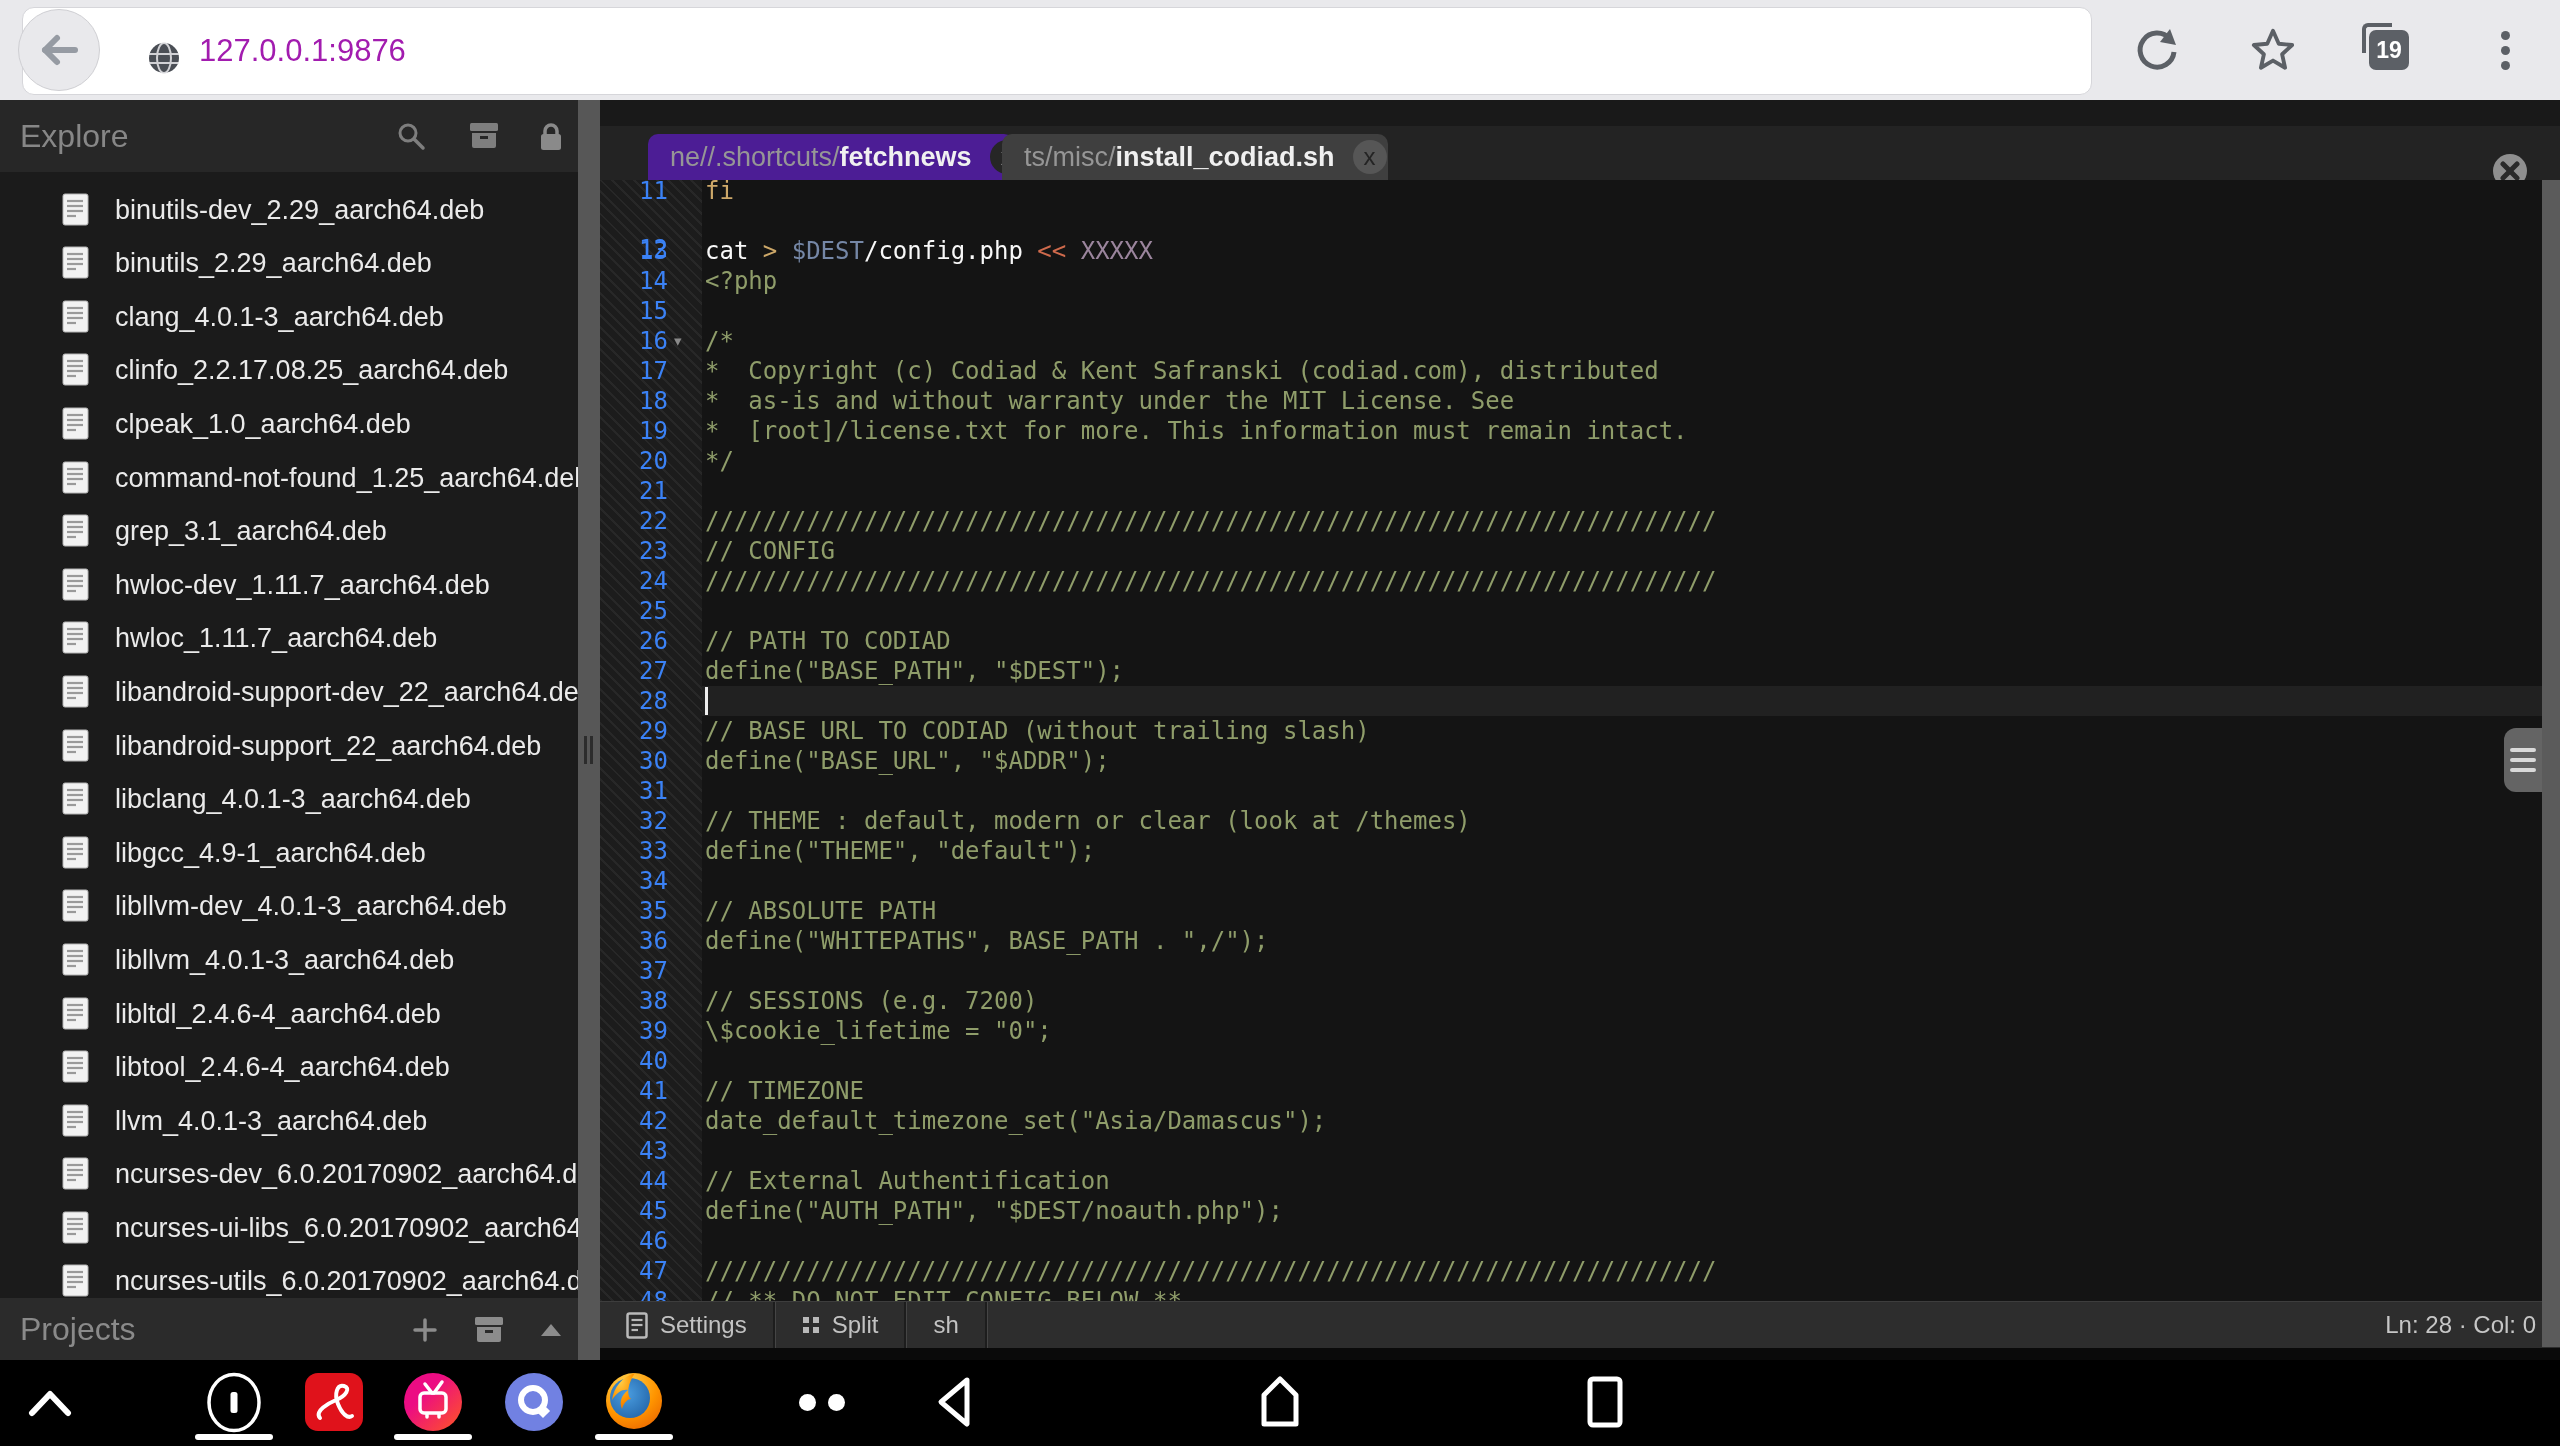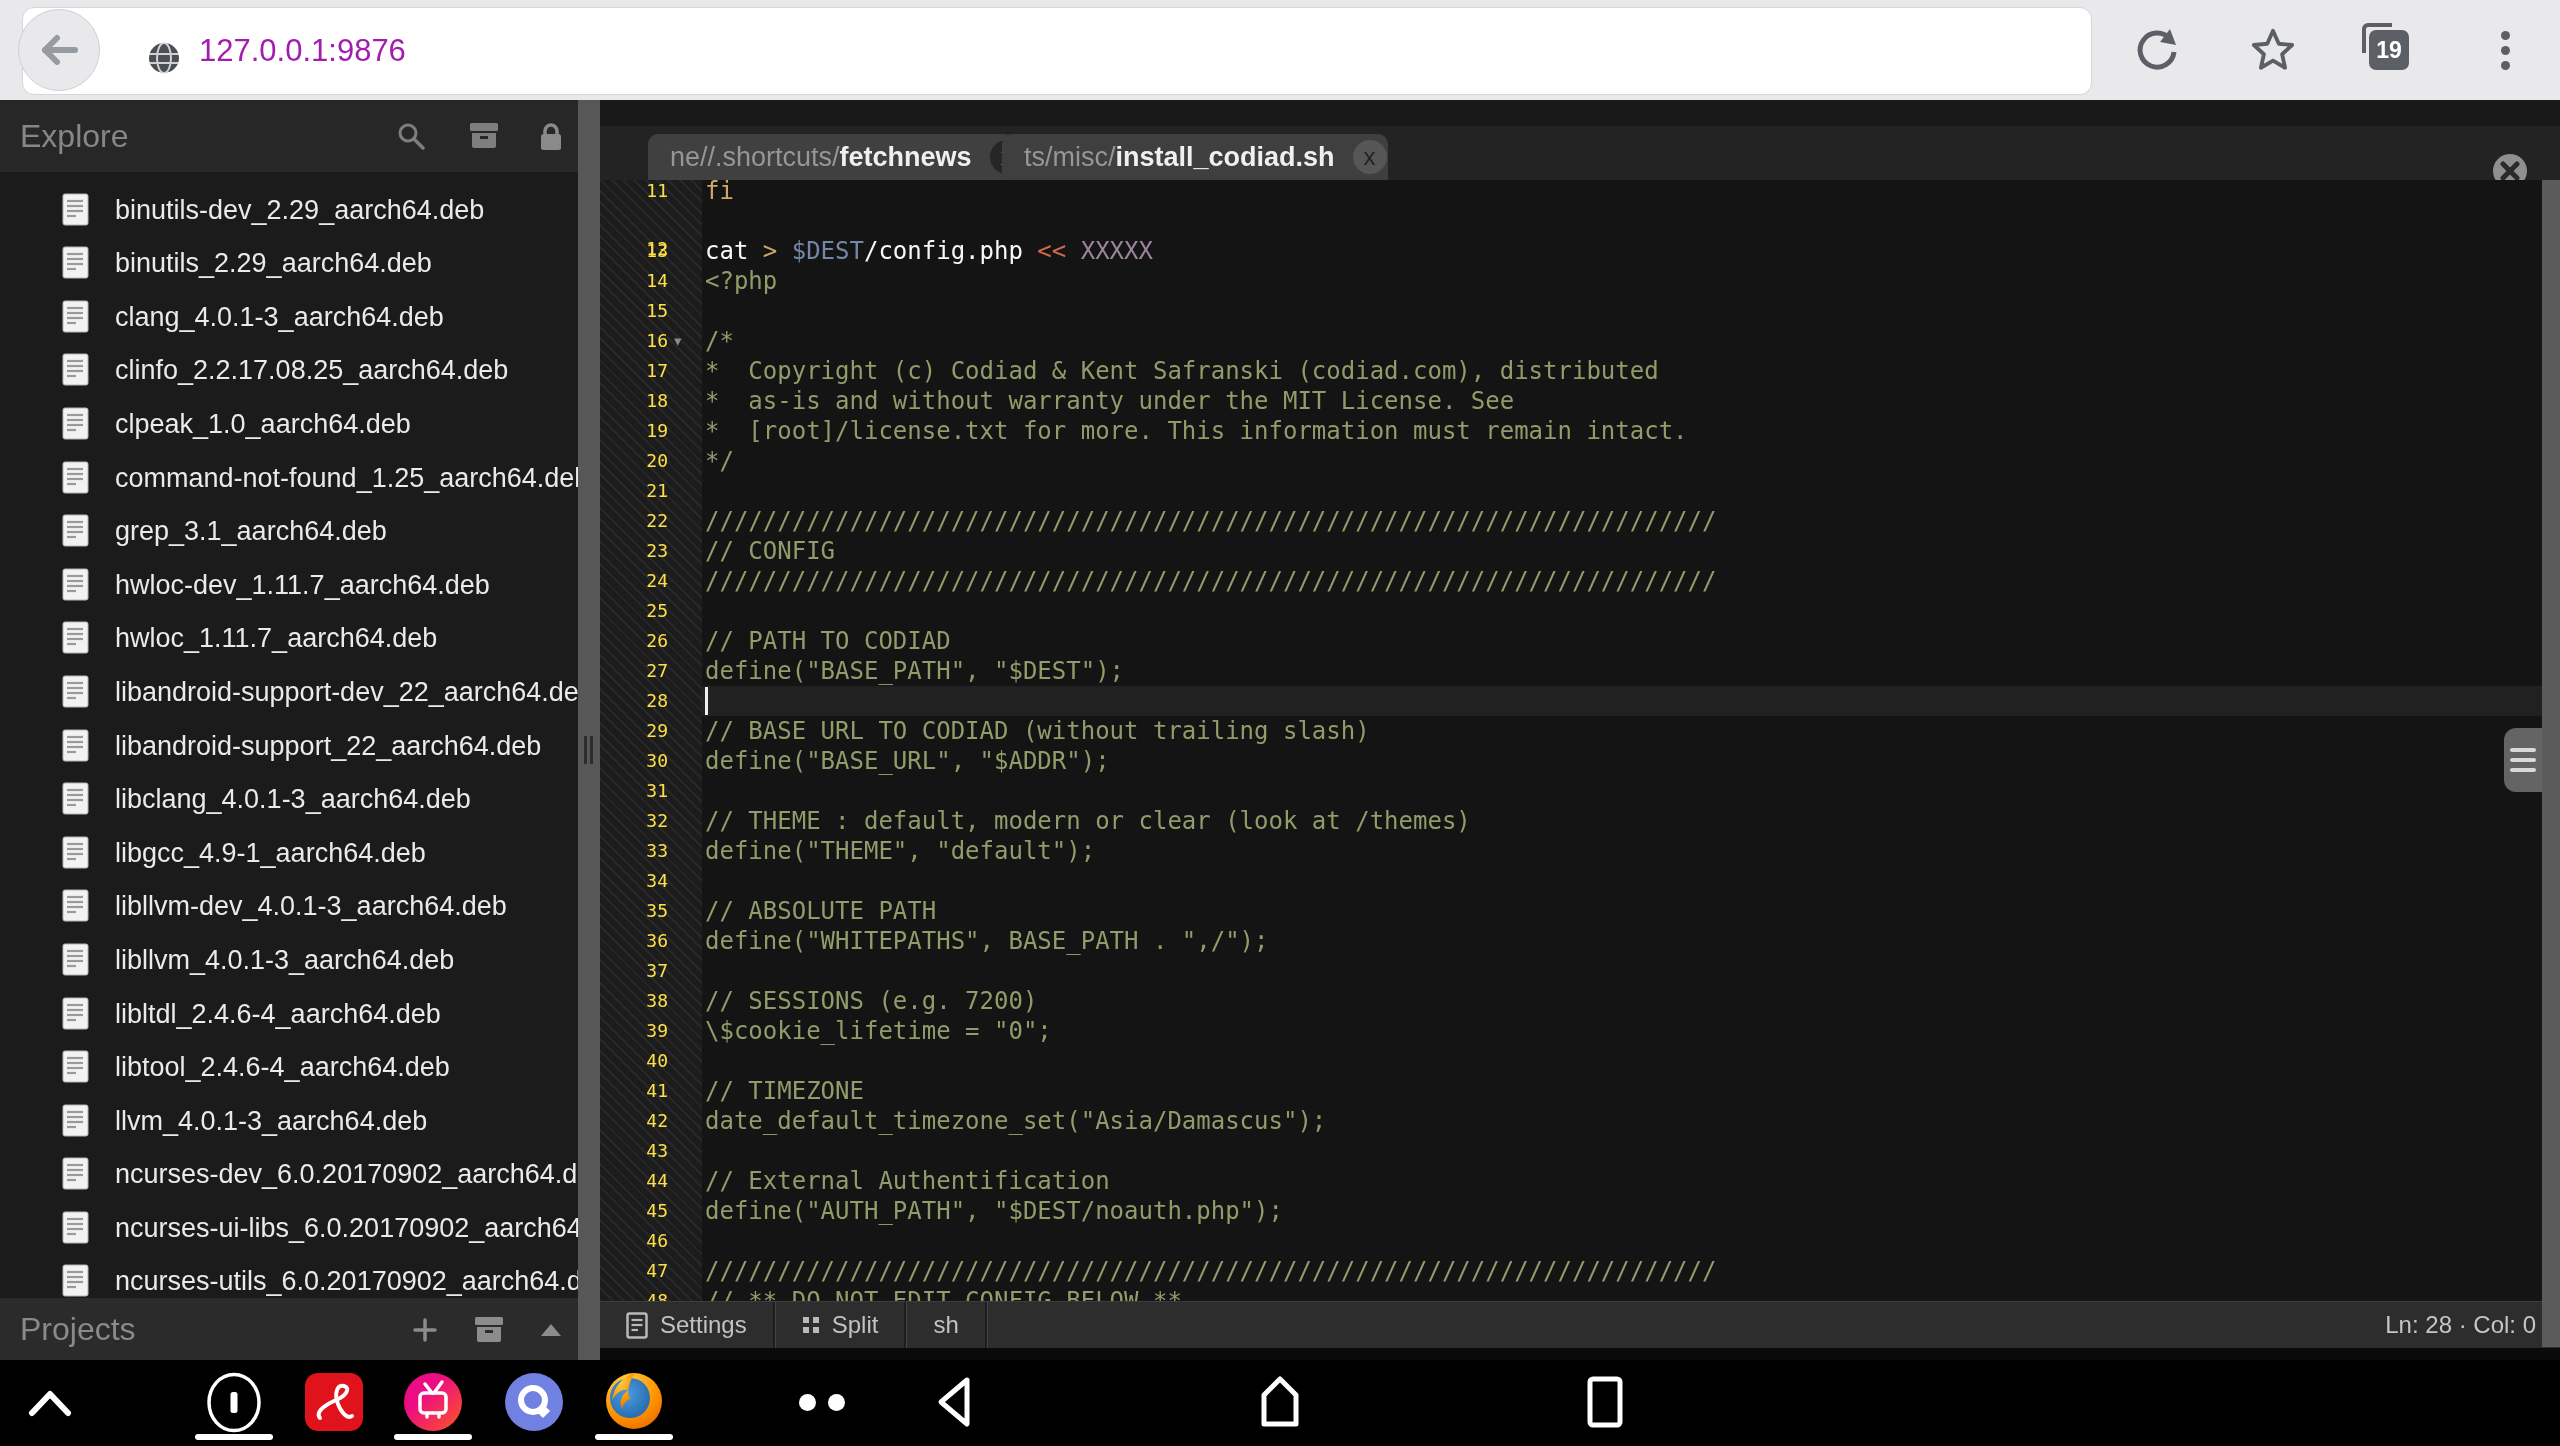--- a/index.html
+++ b/index.html
@@ -48,40 +48,40 @@
   
   #splitter{position:absolute;left:578px;top:0;width:22px;height:1260px;background:#575757;}
   .grip-line{position:absolute;width:3px;height:28px;background:#2c2c2c;top:636px;}
 
   
   #editor{position:absolute;left:600px;top:0;width:1960px;height:1260px;background:#141414;overflow:hidden;}
   #tab-topstrip{position:absolute;left:0;top:0;width:1960px;height:26px;background:#191919;}
   #tabbar{position:absolute;left:0;top:26px;width:1960px;height:54px;background:#232323;}
   .tab{position:absolute;top:8px;height:46px;border-radius:10px 10px 0 0;display:flex;align-items:center;
        padding:0 14px 0 22px;font-size:27px;white-space:nowrap;overflow:hidden;}
-  #tab-0{left:48px;width:330px;background:#404040;}
+  #tab-0{left:48px;width:330px;background:#4c1d95;}
   #tab-1{left:402px;width:350px;background:#3f3f3f;}
   .tab-path{color:#969696;}
   .tab-file{color:#f0f0f0;font-weight:bold;}
   .tab-close{margin-left:18px;width:34px;height:34px;border-radius:50%;flex:0 0 auto;
              display:flex;align-items:center;justify-content:center;font-size:24px;}
   #tab-0 .tab-close{background:#262626;color:#9a9a9a;}
   #tab-1 .tab-close{background:#565656;color:#242424;}
   #page-close{position:absolute;left:1893px;top:28px;width:34px;height:34px;border-radius:50%;
               background:#8f8f8f;display:flex;align-items:center;justify-content:center;}
 
   
   #code-area{position:absolute;left:0;top:80px;width:1960px;height:1121px;background:#141414;overflow:hidden;}
   #gutter-bg{position:absolute;left:0;top:0;width:102px;height:1121px;background-color:#1c1c1c;
              background-image:repeating-linear-gradient(45deg,rgba(255,255,255,0.05) 0 2px,rgba(0,0,0,0) 2px 8px);}
   .code-row{position:absolute;left:0;width:1960px;height:30px;}
   .code-row.active::after{content:"";position:absolute;left:102px;right:0;top:0;bottom:0;
              background:rgba(248,248,248,0.06);}
   .ln{position:absolute;left:0;top:0;width:68px;height:30px;line-height:30px;text-align:right;
-      font-family:"DejaVu Sans Mono",monospace;font-size:18px;color:#fde047;}
+      font-family:"DejaVu Sans Mono",monospace;font-size:24px;color:#3b82f6;}
   .fold{position:absolute;left:74px;top:0;height:30px;line-height:30px;font-size:15px;color:#8a8a8a;}
   .line-content{position:absolute;left:105px;top:0;height:30px;line-height:30px;white-space:pre;
       font-family:"DejaVu Sans Mono",monospace;font-size:24px;z-index:2;}
   .cursor{position:absolute;left:105px;top:1px;width:3px;height:28px;background:#eeeeee;z-index:3;}
   .tok-p{color:#F8F8F8;} .tok-k{color:#CDA869;} .tok-oa{color:#CDA869;}
   .tok-ob{color:#CF6A4C;} .tok-v{color:#7587A6;} .tok-s{color:#8F9D6A;} .tok-h{color:#9B859D;}
 
   
   #statusbar{position:absolute;left:0;top:1201px;width:1960px;height:46px;background:#2d2d2d;
              border-top:1px solid #3d3d3d;display:flex;align-items:center;color:#c2c2c2;font-size:24px;z-index:4;}

